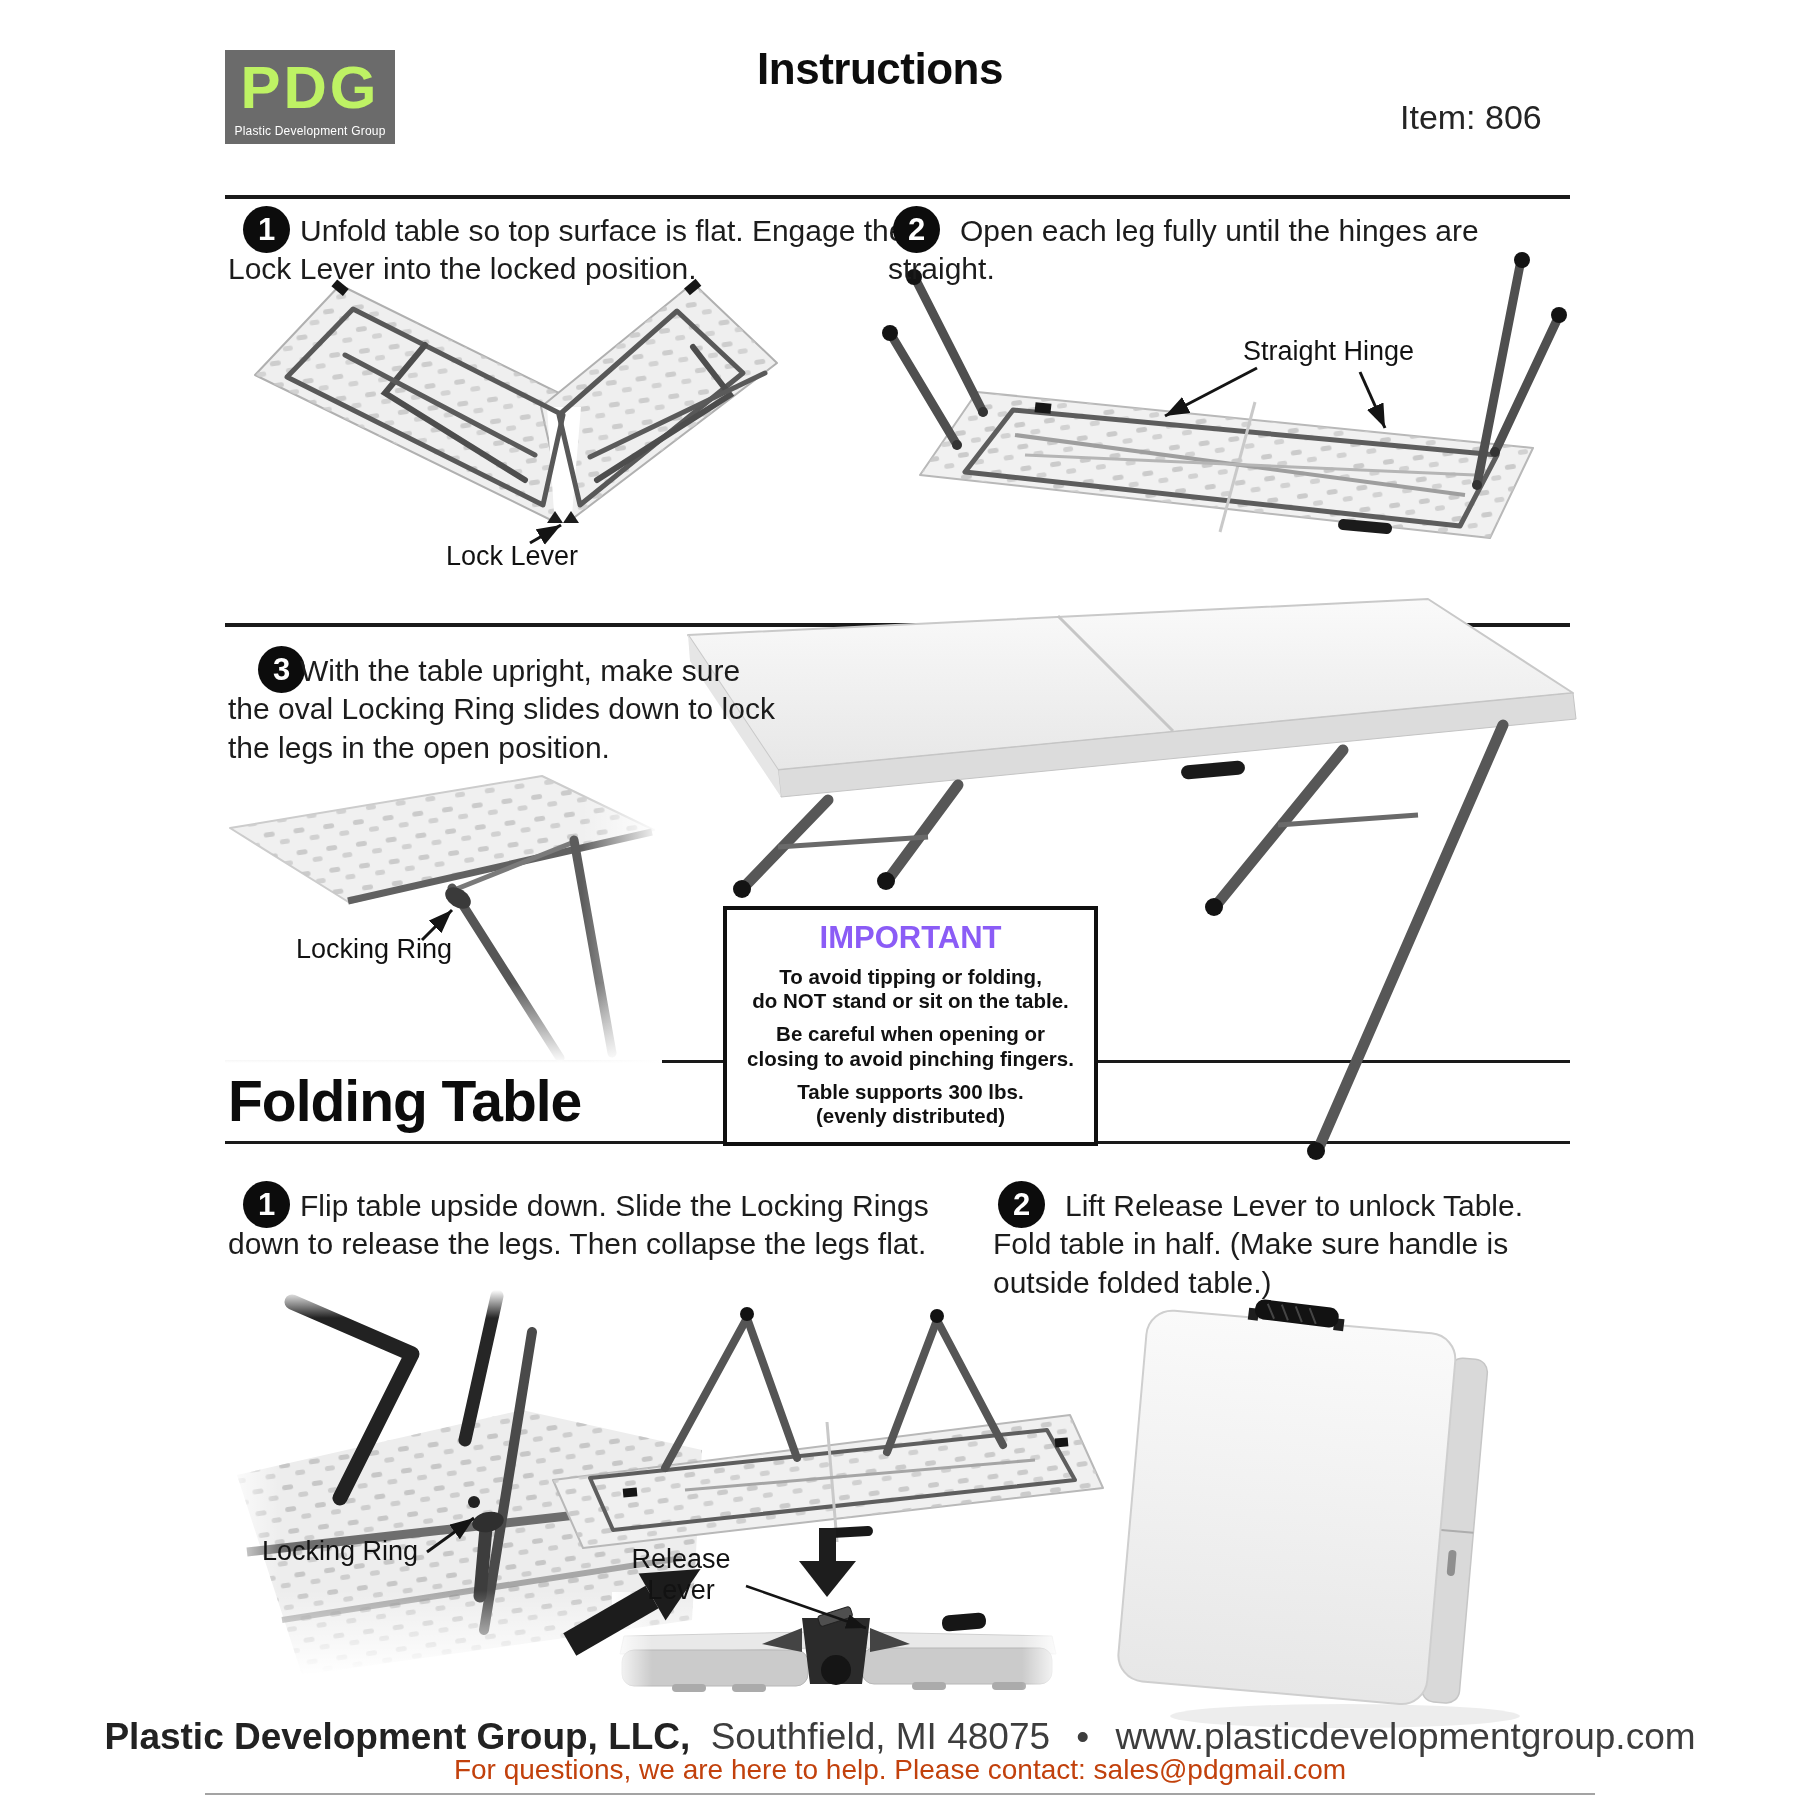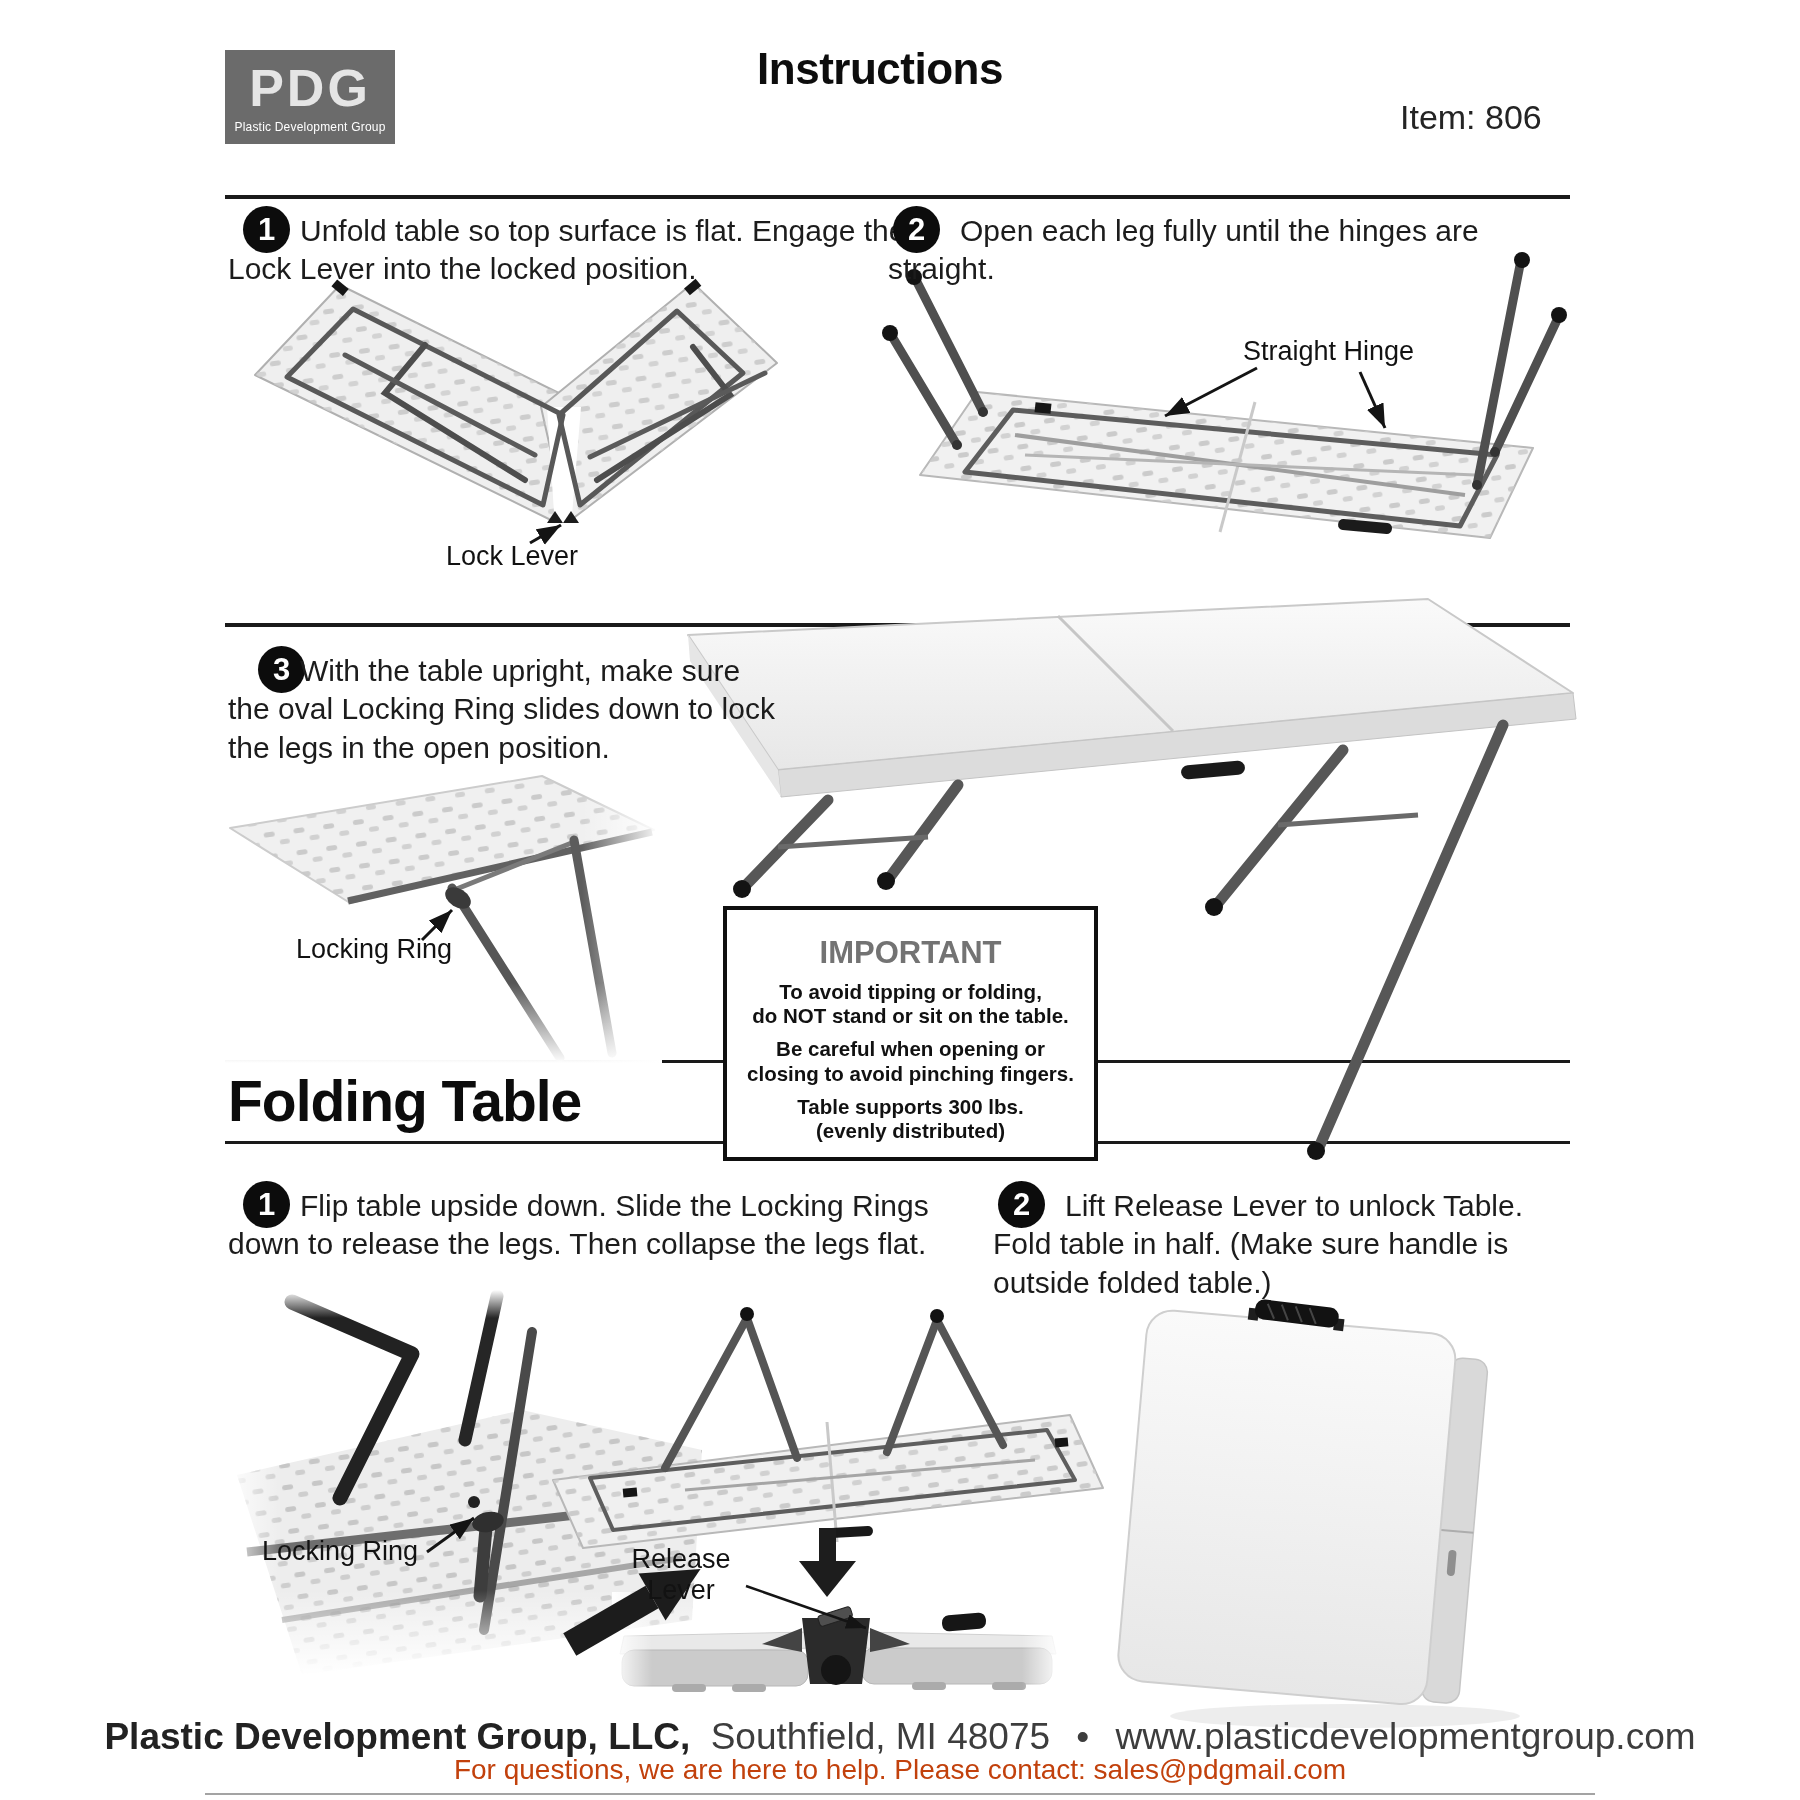--- a/index.html
+++ b/index.html
@@ -6,29 +6,29 @@
   .page{position:relative;width:1800px;height:1800px;background:#fff;overflow:hidden;
         font-family:"Liberation Sans","DejaVu Sans",sans-serif;color:#1c1c1c;}
   .divider{position:absolute;background:#1a1a1a;z-index:1;}
   .fig{position:absolute;z-index:2;}
   .badge{position:absolute;width:47px;height:47px;border-radius:50%;background:#0c0c0c;color:#fff;
          font-size:31px;font-weight:bold;display:flex;align-items:center;justify-content:center;z-index:3;}
   .steptext{position:absolute;font-size:30px;color:#1c1c1c;line-height:1.28;text-indent:72px;z-index:3;}
   .figlabel{position:absolute;font-size:27px;color:#121212;z-index:4;white-space:pre-line;}
   .logo{position:absolute;left:225px;top:50px;width:170px;height:94px;background:#6b6b6b;
         display:flex;flex-direction:column;align-items:center;justify-content:center;z-index:3;}
-  .logo-abbr{color:#e5e5e5;font-size:52px;font-weight:bold;letter-spacing:3px;line-height:1;margin-top:2px;}
+  .logo-abbr{color:#bef264;font-size:60px;font-weight:bold;letter-spacing:3px;line-height:1;margin-top:2px;}
   .logo-caption{color:#fff;font-size:12px;letter-spacing:.2px;margin-top:6px;}
   .titleblock{position:absolute;left:390px;top:42px;width:980px;text-align:center;z-index:3;}
   .title{font-size:57px;font-weight:bold;letter-spacing:-1px;color:#0d0d0d;line-height:1.05;}
   .subtitle{font-size:44px;font-weight:bold;letter-spacing:-0.5px;color:#0d0d0d;margin-top:2px;}
   .itemno{position:absolute;left:1400px;top:98px;font-size:34px;color:#242424;z-index:3;}
   .important{position:absolute;left:723px;top:906px;width:375px;box-sizing:border-box;border:4px solid #0f0f0f;
              background:#fff;z-index:6;padding:8px 10px 14px 10px;text-align:center;}
-  .important h3{margin:17px 0 6px 0;font-size:31px;color:#737373;}
+  .important h3{margin:2px 0 6px 0;font-size:31px;color:#8b5cf6;}
   .important p{margin:9px 0 0 0;font-size:20.5px;font-weight:bold;line-height:1.18;color:#111;white-space:pre-line;}
   .foldhead{position:absolute;left:228px;top:1068px;font-size:57px;font-weight:bold;letter-spacing:-1px;color:#0c0c0c;z-index:3;}
   .footer1{position:absolute;left:0;top:1716px;width:1800px;text-align:center;font-size:37px;color:#3d3d3d;z-index:5;}
   .footer1 .co{font-weight:bold;color:#222;}
   .footer1 .sep{margin:0 16px;}
   .footer1 .addr{margin-left:10px;}
   .footer2{position:absolute;left:0;top:1754px;width:1800px;text-align:center;font-size:28px;color:#c2410c;z-index:5;}
   .bottomrule{position:absolute;left:205px;top:1793px;width:1390px;height:2px;background:#a3a3a3;z-index:1;}
 </style>
 </head>

